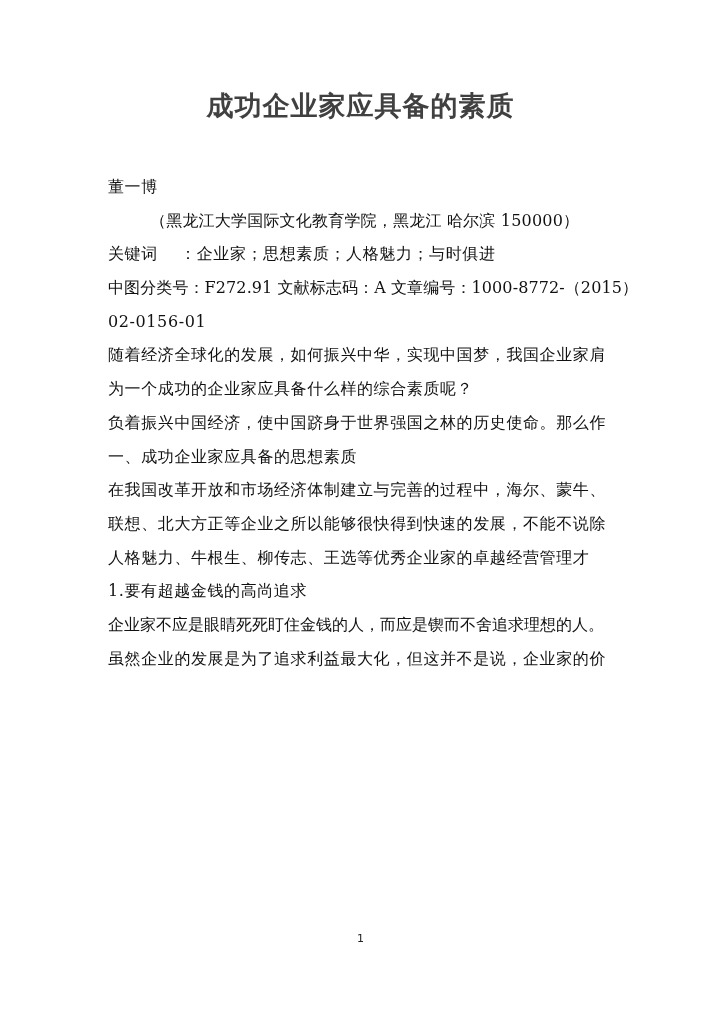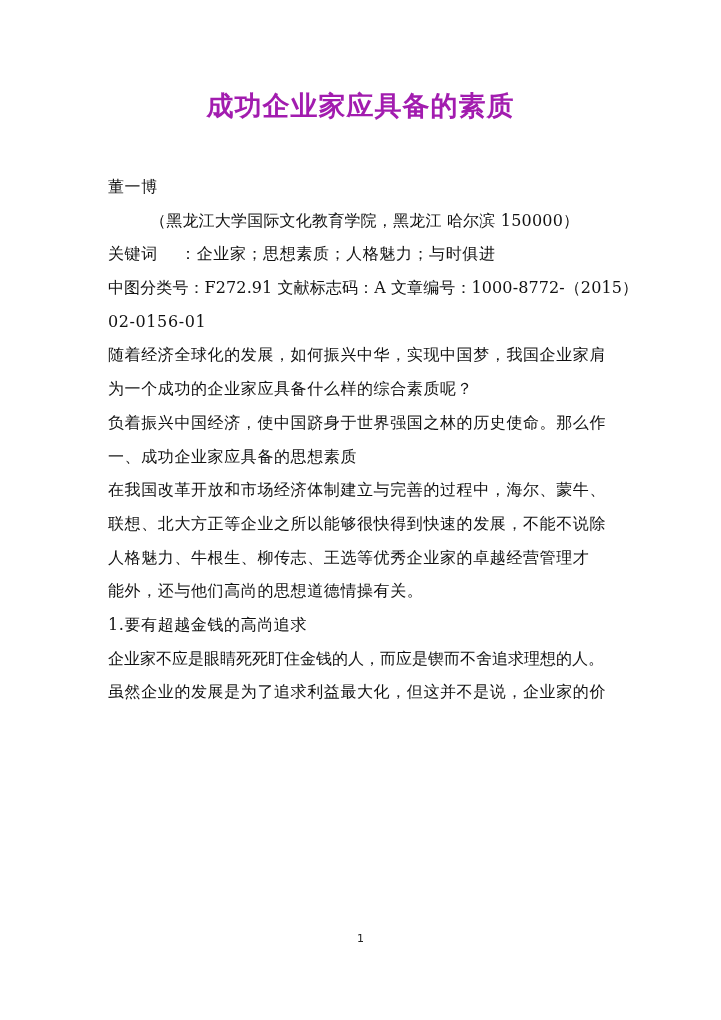--- a/index.html
+++ b/index.html
@@ -23,21 +23,21 @@
   }
   .title {
     position: absolute;
     left: 0; width: 721px;
     top: 86px;
     text-align: center;
     font-size: 27px;
     line-height: 40px;
     font-weight: bold;
     letter-spacing: 1px;
-    color: #a21caf;
+    color: #404040;
   }
   .body-text {
     position: absolute;
     left: 108px;
     width: 510px;
     top: 170px;
     font-size: 16px;
     line-height: 33.7px;
   }
   .line {
@@ -82,21 +82,20 @@
       <span class="line">为一个成功的企业家应具备什么样的综合素质呢？</span>
       <span class="line">负着振兴中国经济，使中国跻身于世界强国之林的历史使命。那么作</span>
     </div>
 
     <span class="line">一、成功企业家应具备的思想素质</span>
 
     <div>
       <span class="line">在我国改革开放和市场经济体制建立与完善的过程中，海尔、蒙牛、</span>
       <span class="line">联想、北大方正等企业之所以能够很快得到快速的发展，不能不说除</span>
       <span class="line">人格魅力、牛根生、柳传志、王选等优秀企业家的卓越经营管理才</span>
-      <span class="line">能外，还与他们高尚的思想道德情操有关。</span>
     </div>
 
     <span class="line">1.要有超越金钱的高尚追求</span>
 
     <div>
       <span class="line" style="letter-spacing:0px">企业家不应是眼睛死死盯住金钱的人，而应是锲而不舍追求理想的人。</span>
       <span class="line">虽然企业的发展是为了追求利益最大化，但这并不是说，企业家的价</span>
     </div>
   </div>
 

